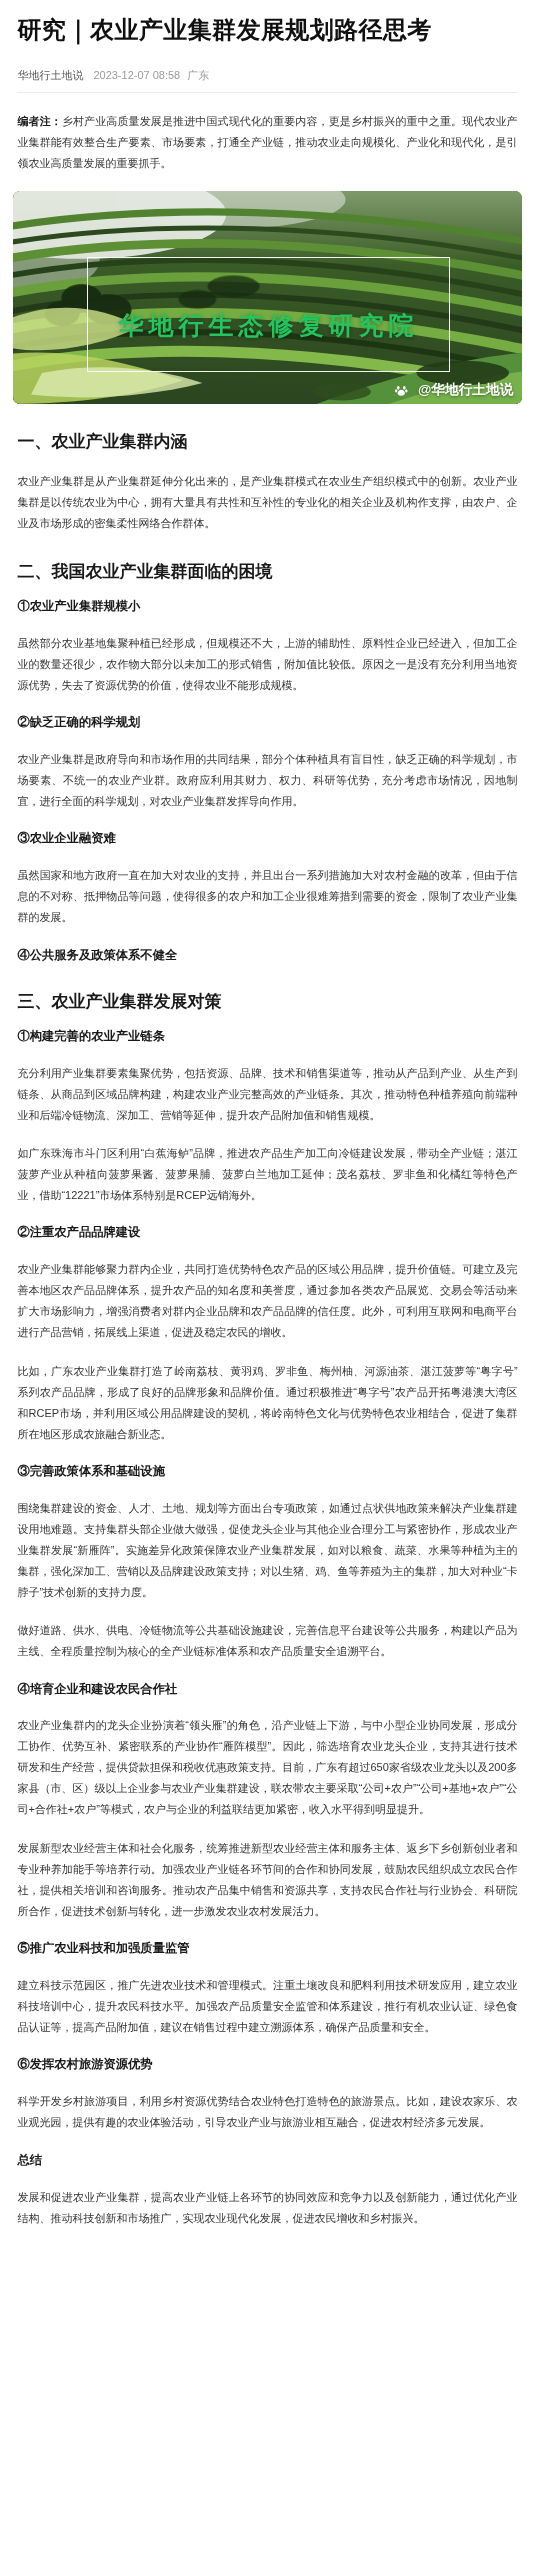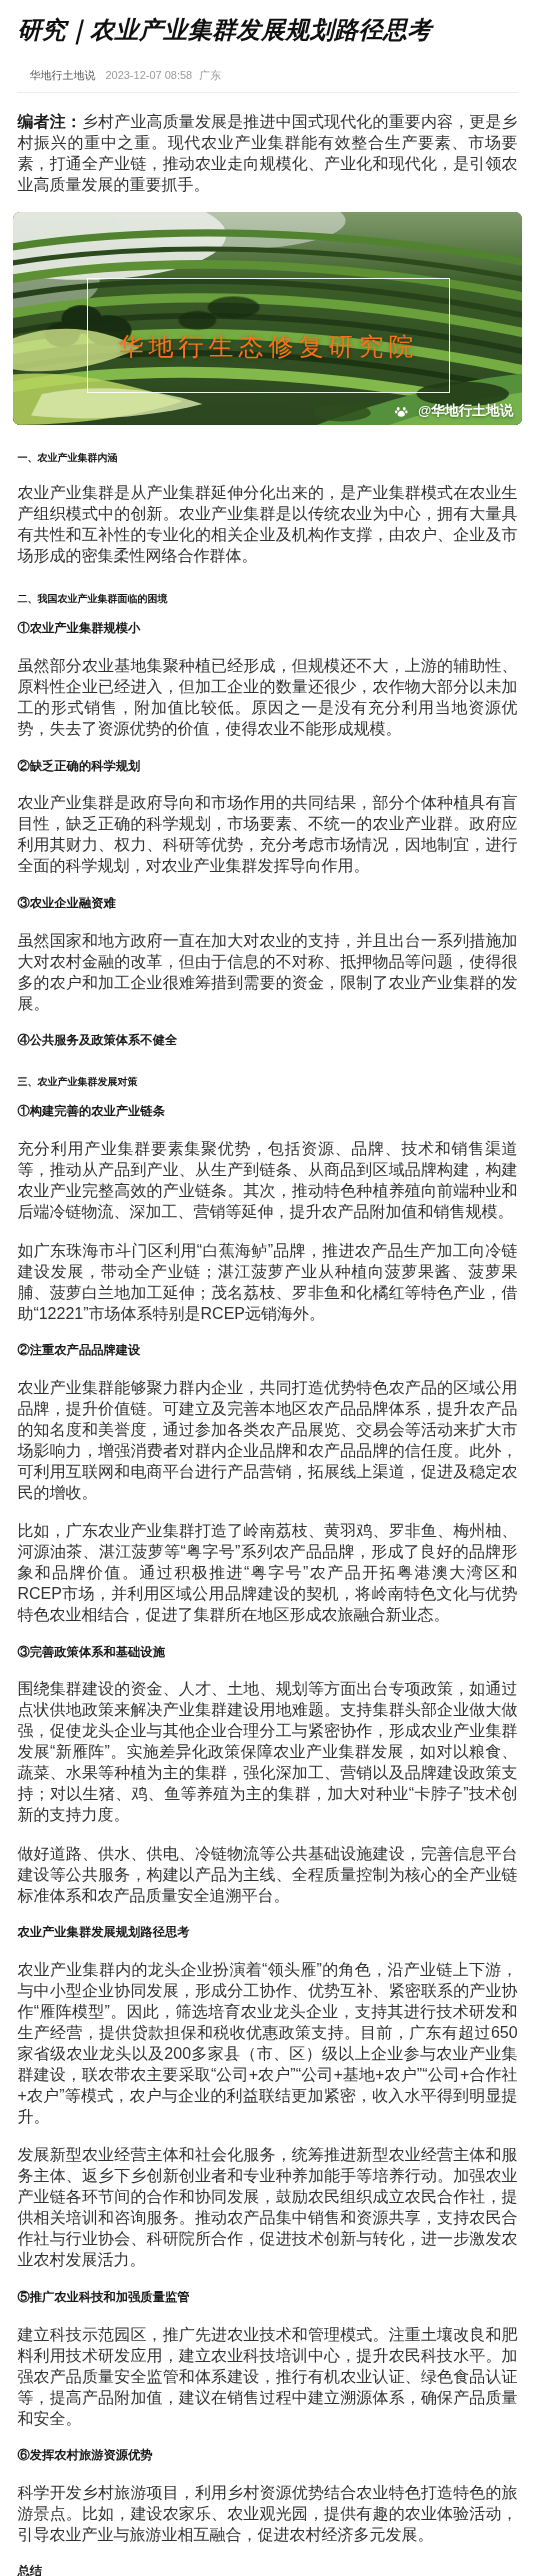--- a/index.html
+++ b/index.html
@@ -17,41 +17,39 @@
     width: 535px;
     padding: 8.7px 17.4px 20px;
   }
   .title {
     font-size: 24px;
     line-height: 1.38;
     font-weight: 700;
     color: #101010;
     margin: 4.3px 0 0;
     letter-spacing: 0.4px;
-    font-style: italic;
   }
   .byline {
     margin-top: 22px;
     font-size: 11px;
     display: flex;
     align-items: baseline;
     gap: 10px;
     white-space: nowrap;
-    margin-left: 12px;
   }
   .byline .author { color: #58585a; }
   .byline .date, .byline .location { color: #9b9b9b; }
   .byline .location { margin-left: -2.9px; }
   .divider {
     height: 0.7px;
     background: #ececec;
     margin-top: 9.4px;
   }
   p.body-text {
-    font-size: 16px;
+    font-size: 11px;
     line-height: 21px;
     margin: 17.4px 0;
     text-align: justify;
   }
   p.body-text .lead {
     font-weight: 700;
     color: #1d1d1d;
   }
   .hero {
     position: relative;
@@ -74,43 +72,43 @@
     left: 14.5%;
     top: 31%;
     width: 71%;
     height: 53%;
     border: 1.4px solid rgba(255,255,255,0.95);
     display: flex;
     align-items: center;
     justify-content: center;
   }
   .hero-box .hero-title {
-    color: #f97316;
+    color: #22c55e;
     font-size: 25px;
-    font-weight: 400;
+    font-weight: 700;
     letter-spacing: 5px;
     text-shadow: 0 0.7px 4.3px rgba(0,0,0,0.35);
     white-space: nowrap;
     margin-top: 22px;
   }
   .hero-watermark {
     position: absolute;
     right: 8.7px;
     bottom: 5px;
     display: flex;
     align-items: center;
     gap: 9px;
     color: #ffffff;
     font-size: 13.7px;
     font-weight: 600;
     text-shadow: 0 0.7px 2.9px rgba(0,0,0,0.45);
   }
   .hero-watermark svg { display: block; }
   h2.sec-heading {
-    font-size: 10px;
+    font-size: 17px;
     line-height: 1.4;
     font-weight: 700;
     color: #1a1a1a;
     margin: 26px 0 0;
   }
   h3.sub-heading {
     font-size: 12.3px;
     line-height: 1.5;
     font-weight: 700;
     color: #1a1a1a;
@@ -210,21 +208,21 @@
   <h2 class="sec-heading">三、农业产业集群发展对策</h2>
   <h3 class="sub-heading">①构建完善的农业产业链条</h3>
   <p class="body-text">充分利用产业集群要素集聚优势，包括资源、品牌、技术和销售渠道等，推动从产品到产业、从生产到链条、从商品到区域品牌构建，构建农业产业完整高效的产业链条。其次，推动特色种植养殖向前端种业和后端冷链物流、深加工、营销等延伸，提升农产品附加值和销售规模。</p>
   <p class="body-text">如广东珠海市斗门区利用“白蕉海鲈”品牌，推进农产品生产加工向冷链建设发展，带动全产业链；湛江菠萝产业从种植向菠萝果酱、菠萝果脯、菠萝白兰地加工延伸；茂名荔枝、罗非鱼和化橘红等特色产业，借助“12221”市场体系特别是RCEP远销海外。</p>
   <h3 class="sub-heading">②注重农产品品牌建设</h3>
   <p class="body-text">农业产业集群能够聚力群内企业，共同打造优势特色农产品的区域公用品牌，提升价值链。可建立及完善本地区农产品品牌体系，提升农产品的知名度和美誉度，通过参加各类农产品展览、交易会等活动来扩大市场影响力，增强消费者对群内企业品牌和农产品品牌的信任度。此外，可利用互联网和电商平台进行产品营销，拓展线上渠道，促进及稳定农民的增收。</p>
   <p class="body-text">比如，广东农业产业集群打造了岭南荔枝、黄羽鸡、罗非鱼、梅州柚、河源油茶、湛江菠萝等“粤字号”系列农产品品牌，形成了良好的品牌形象和品牌价值。通过积极推进“粤字号”农产品开拓粤港澳大湾区和RCEP市场，并利用区域公用品牌建设的契机，将岭南特色文化与优势特色农业相结合，促进了集群所在地区形成农旅融合新业态。</p>
   <h3 class="sub-heading">③完善政策体系和基础设施</h3>
   <p class="body-text">围绕集群建设的资金、人才、土地、规划等方面出台专项政策，如通过点状供地政策来解决产业集群建设用地难题。支持集群头部企业做大做强，促使龙头企业与其他企业合理分工与紧密协作，形成农业产业集群发展“新雁阵”。实施差异化政策保障农业产业集群发展，如对以粮食、蔬菜、水果等种植为主的集群，强化深加工、营销以及品牌建设政策支持；对以生猪、鸡、鱼等养殖为主的集群，加大对种业“卡脖子”技术创新的支持力度。</p>
   <p class="body-text">做好道路、供水、供电、冷链物流等公共基础设施建设，完善信息平台建设等公共服务，构建以产品为主线、全程质量控制为核心的全产业链标准体系和农产品质量安全追溯平台。</p>
-  <h3 class="sub-heading">农业产业集群发展规划路径思考</h3>
+  <h3 class="sub-heading">④培育企业和建设农民合作社</h3>
   <p class="body-text">农业产业集群内的龙头企业扮演着“领头雁”的角色，沿产业链上下游，与中小型企业协同发展，形成分工协作、优势互补、紧密联系的产业协作“雁阵模型”。因此，筛选培育农业龙头企业，支持其进行技术研发和生产经营，提供贷款担保和税收优惠政策支持。目前，广东有超过650家省级农业龙头以及200多家县（市、区）级以上企业参与农业产业集群建设，联农带农主要采取“公司+农户”“公司+基地+农户”“公司+合作社+农户”等模式，农户与企业的利益联结更加紧密，收入水平得到明显提升。</p>
   <p class="body-text">发展新型农业经营主体和社会化服务，统筹推进新型农业经营主体和服务主体、返乡下乡创新创业者和专业种养加能手等培养行动。加强农业产业链各环节间的合作和协同发展，鼓励农民组织成立农民合作社，提供相关培训和咨询服务。推动农产品集中销售和资源共享，支持农民合作社与行业协会、科研院所合作，促进技术创新与转化，进一步激发农业农村发展活力。</p>
   <h3 class="sub-heading">⑤推广农业科技和加强质量监管</h3>
   <p class="body-text">建立科技示范园区，推广先进农业技术和管理模式。注重土壤改良和肥料利用技术研发应用，建立农业科技培训中心，提升农民科技水平。加强农产品质量安全监管和体系建设，推行有机农业认证、绿色食品认证等，提高产品附加值，建议在销售过程中建立溯源体系，确保产品质量和安全。</p>
   <h3 class="sub-heading">⑥发挥农村旅游资源优势</h3>
   <p class="body-text">科学开发乡村旅游项目，利用乡村资源优势结合农业特色打造特色的旅游景点。比如，建设农家乐、农业观光园，提供有趣的农业体验活动，引导农业产业与旅游业相互融合，促进农村经济多元发展。</p>
 
   <h3 class="sub-heading">总结</h3>
   <p class="body-text">发展和促进农业产业集群，提高农业产业链上各环节的协同效应和竞争力以及创新能力，通过优化产业结构、推动科技创新和市场推广，实现农业现代化发展，促进农民增收和乡村振兴。</p>
 

